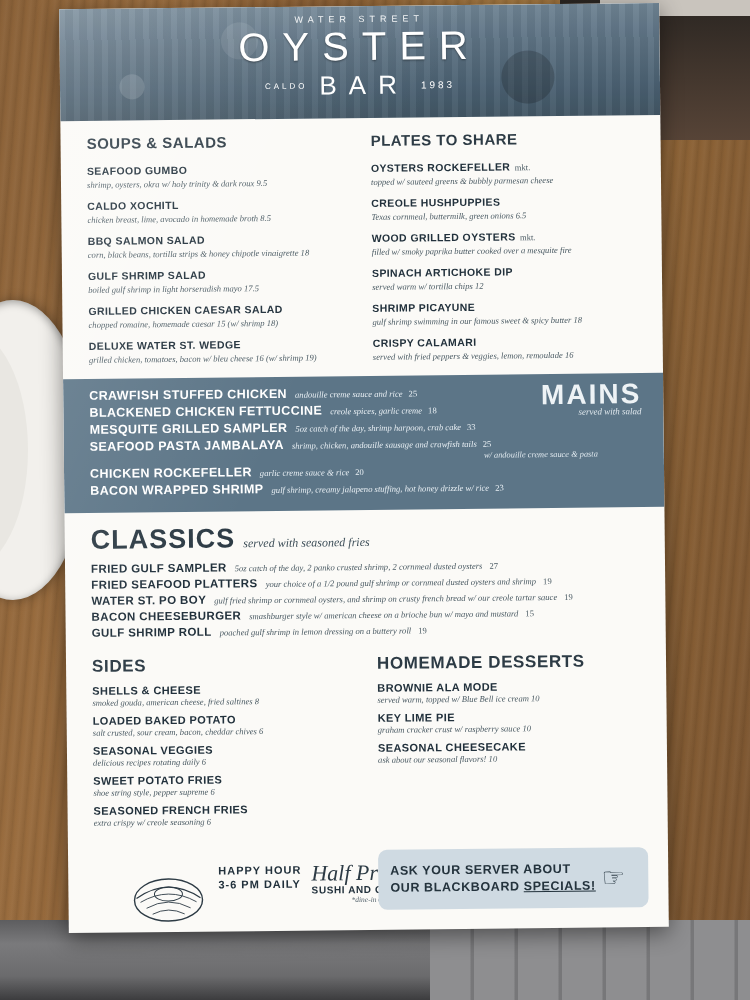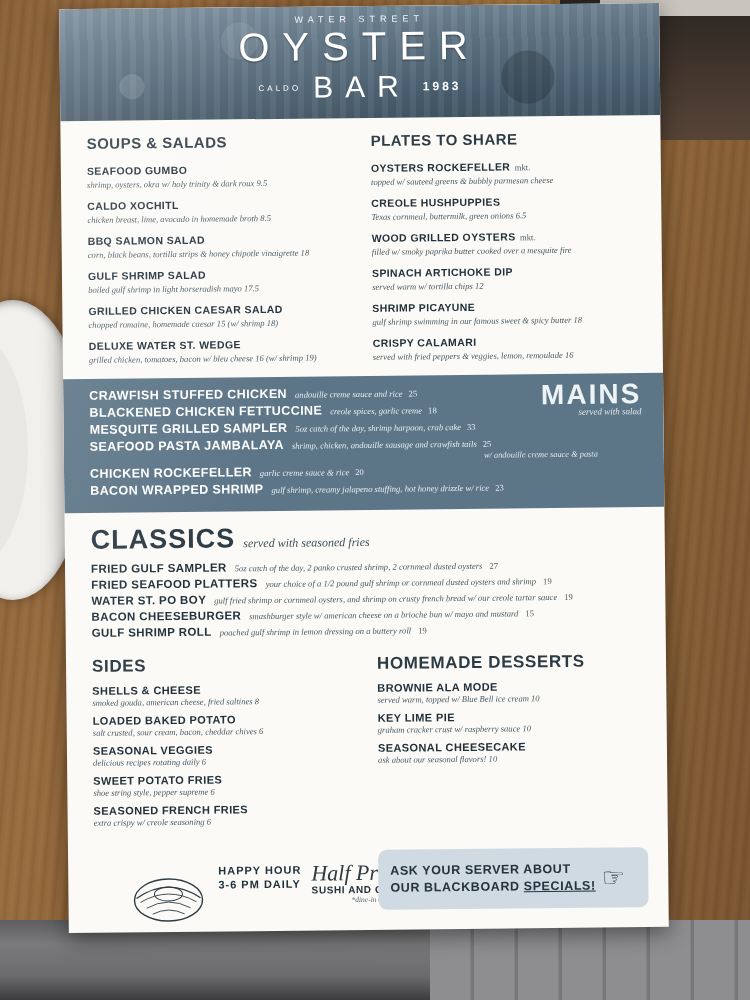--- a/index.html
+++ b/index.html
@@ -50,22 +50,22 @@
       radial-gradient(circle at 30% 30%, rgba(255,255,255,.12) 0 18px, transparent 19px),
       radial-gradient(circle at 78% 65%, rgba(0,0,0,.25) 0 26px, transparent 27px),
       repeating-linear-gradient(90deg, rgba(255,255,255,.06) 0 6px, rgba(0,0,0,.06) 6px 14px);
     opacity:.75;}
   .hero-inner{position:relative;z-index:2;text-align:center;color:#fff;padding-top:8px;}
   .hero .ws{font-size:9px;letter-spacing:5px;opacity:.92;}
   .hero .oyster{font-size:40px;letter-spacing:13px;line-height:44px;font-weight:400;
     text-shadow:0 1px 2px rgba(0,0,0,.4);}
   .hero .row2{display:flex;align-items:center;justify-content:center;gap:12px;margin-top:2px;}
   .hero .estd{font-size:8px;letter-spacing:3px;}
-  .hero .bar{font-size:30px;letter-spacing:12px;}
-  .hero .yr{font-size:12px;letter-spacing:3px;font-weight:bold;}
+  .hero .bar{font-size:26px;letter-spacing:12px;}
+  .hero .yr{font-size:10px;letter-spacing:3px;}
 
   
   .sec-title{font-size:15px;font-weight:bold;letter-spacing:.5px;color:#2d3b45;}
   .item-name{font-size:10.5px;font-weight:bold;letter-spacing:.4px;color:#22313c;display:inline;}
   .desc{font-family:"Liberation Serif",serif;font-style:italic;font-size:8.6px;color:#4a5a63;display:inline;}
   .price{font-family:"Liberation Serif",serif;font-size:8.6px;color:#4a5a63;display:inline;}
 
   
   .top2{display:flex;padding:14px 26px 8px 26px;gap:20px;}
   .col{flex:1;}

